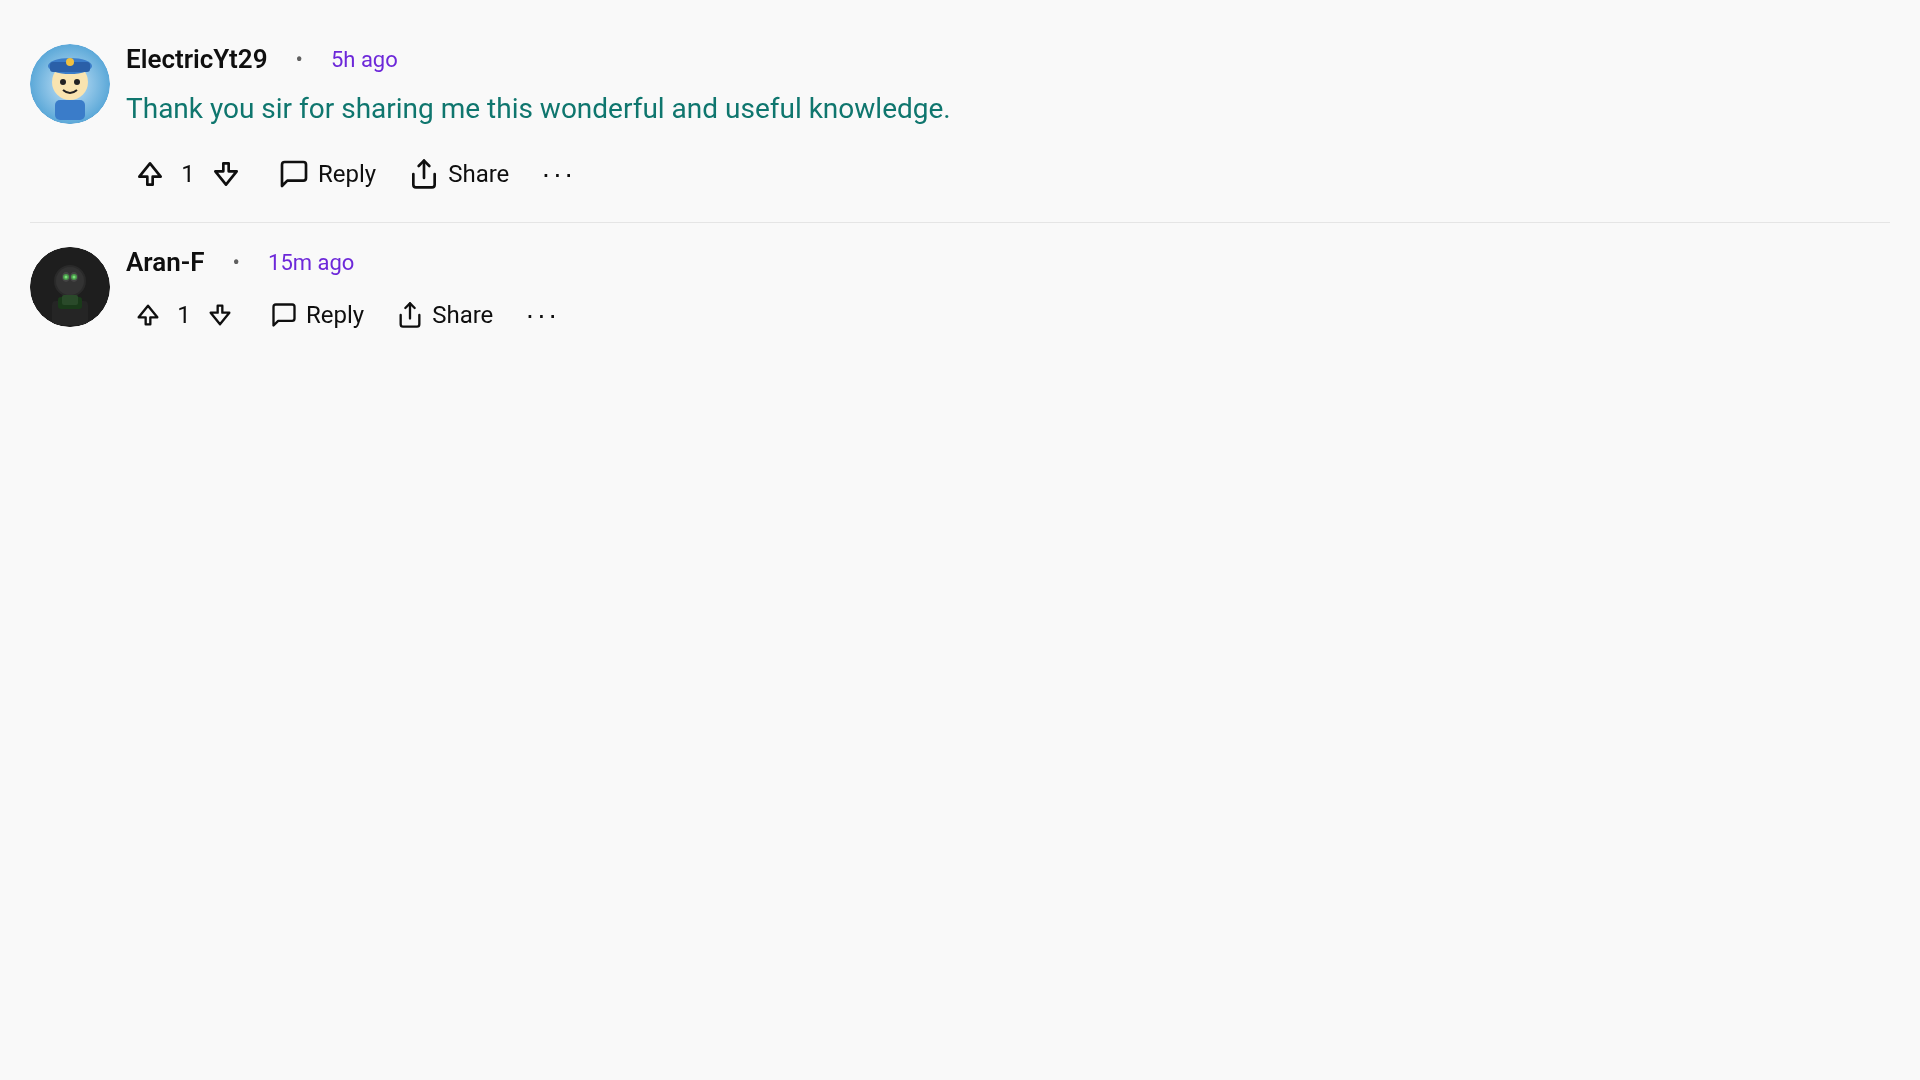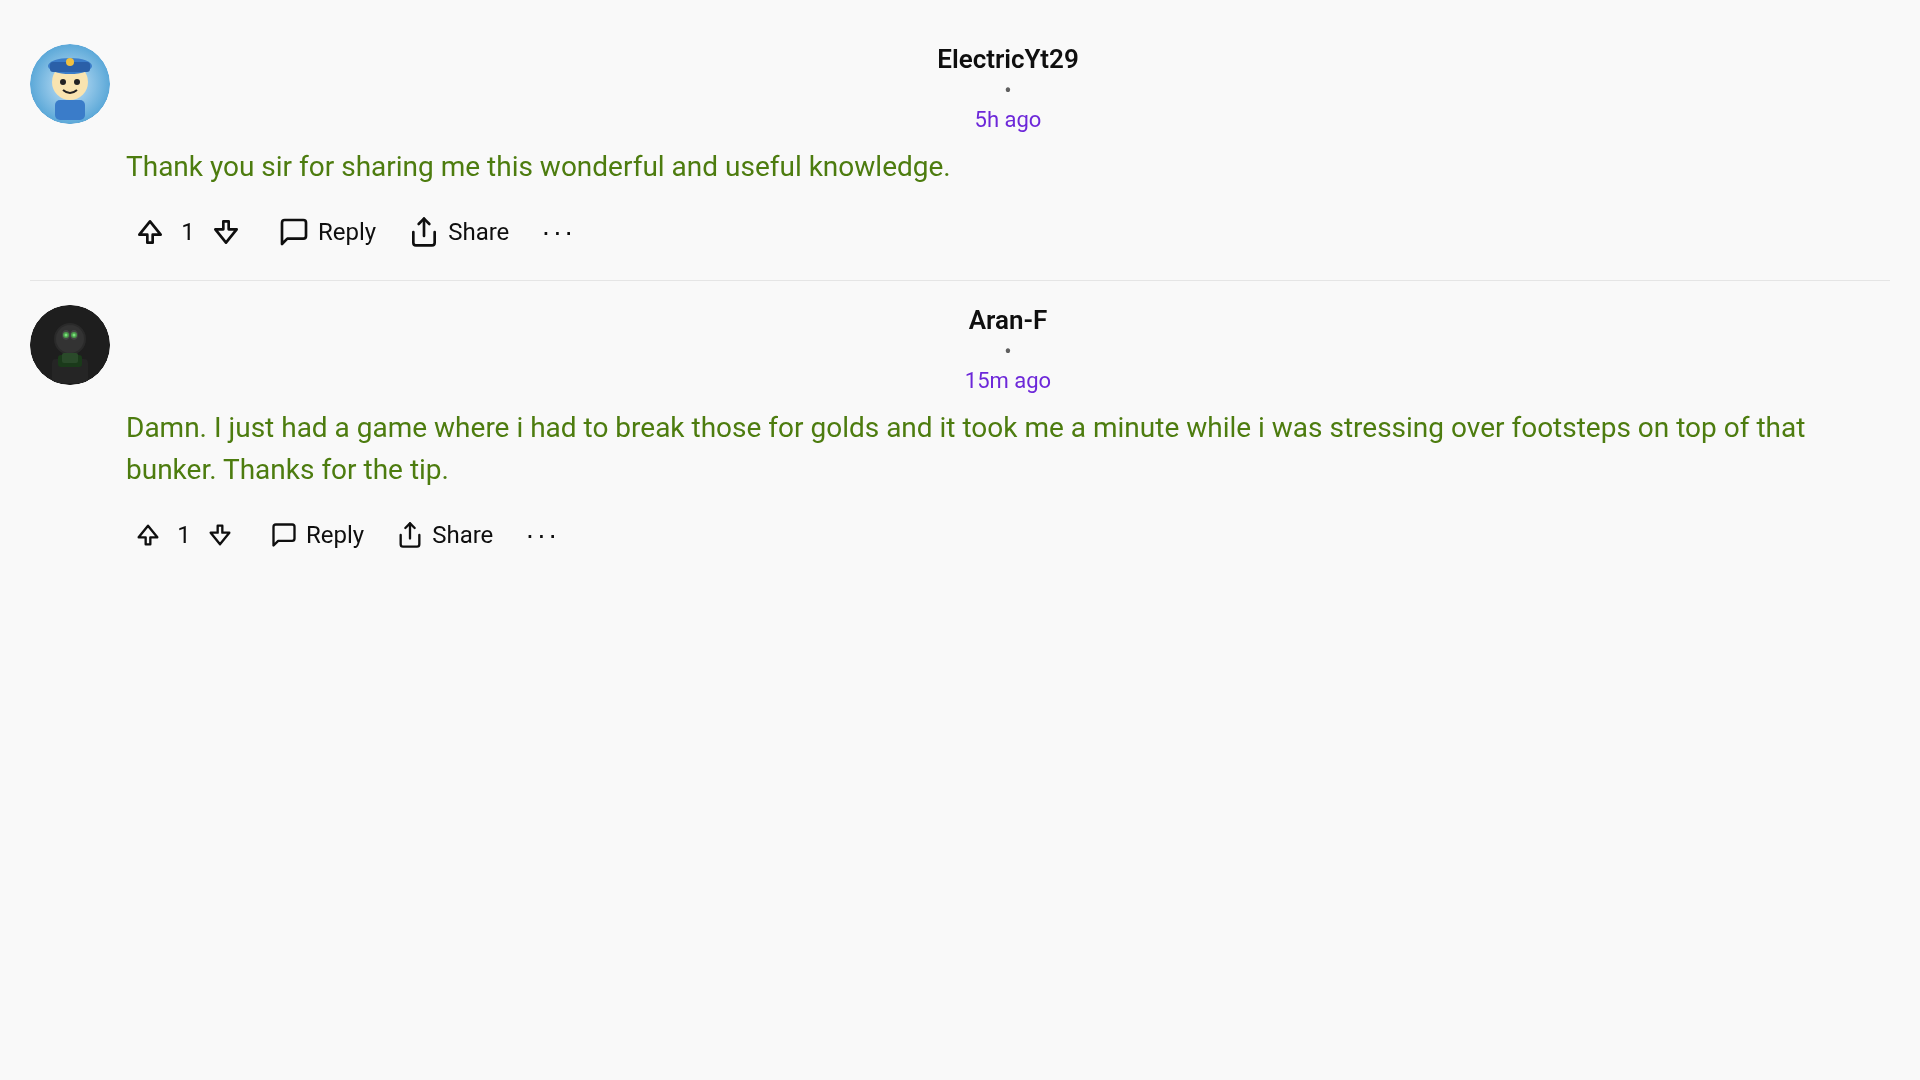--- a/index.html
+++ b/index.html
@@ -36,23 +36,22 @@
       flex-shrink: 0;
     }
 
     .comment-body {
       flex: 1;
     }
 
     .comment-header {
       display: flex;
       align-items: center;
-      gap: 4px;
+      gap: 28px;
       margin-bottom: 14px;
-      flex-direction: column;
     }
 
     .comment-author {
       font-size: 26px;
       font-weight: 600;
       color: #0f0f0f;
     }
 
     .comment-dot {
       color: #606060;
@@ -60,21 +59,21 @@
     }
 
     .comment-time {
       font-size: 22px;
       color: #6d28d9;
     }
 
     .comment-text {
       font-size: 28px;
       line-height: 1.5;
-      color: #4d7c0f;
+      color: #0f766e;
       margin-bottom: 20px;
     }
 
     .comment-actions {
       display: flex;
       align-items: center;
       gap: 8px;
     }
 
     .vote-area {
@@ -278,21 +277,20 @@
       </div>
     </div>
 
     <div class="comment-body">
       <div class="comment-header">
         <span class="comment-author">Aran-F</span>
         <span class="comment-dot">•</span>
         <span class="comment-time">15m ago</span>
       </div>
 
-      <div class="comment-text">Damn. I just had a game where i had to break those for golds and it took me a minute while i was stressing over footsteps on top of that bunker. Thanks for the tip.</div>
 
       <div class="comment-actions">
         <div class="vote-area">
           <button class="vote-btn">
             <svg class="icon-svg-small" viewBox="0 0 24 24" fill="none" stroke="#0f0f0f" stroke-width="2" stroke-linecap="round" stroke-linejoin="round">
               <path d="M12 4 L20 14 H14 V20 H10 V14 H4 Z"></path>
             </svg>
           </button>
           <span class="vote-count">1</span>
           <button class="vote-btn">

